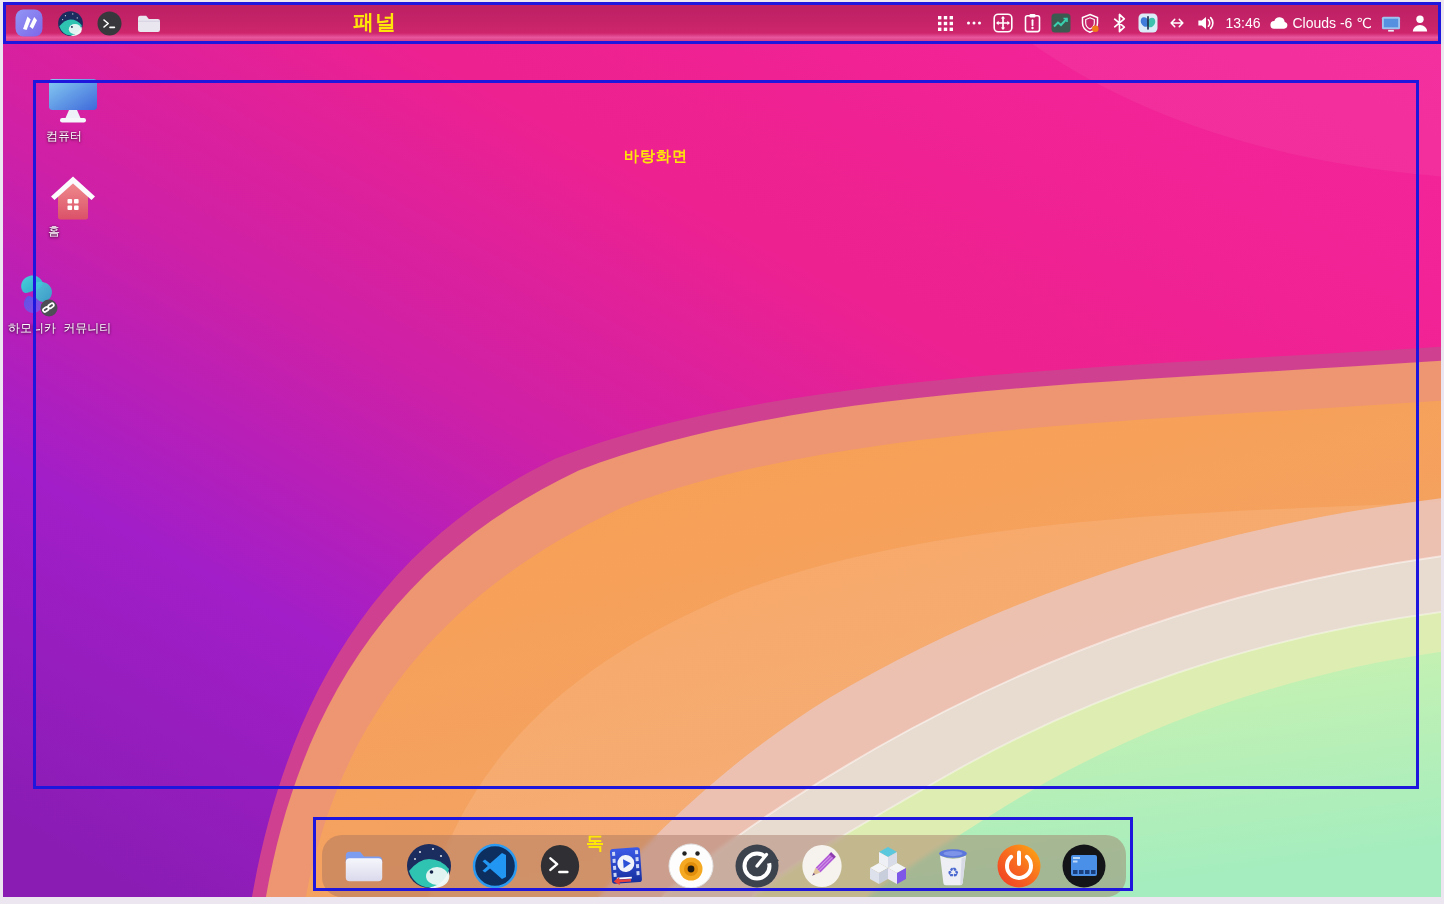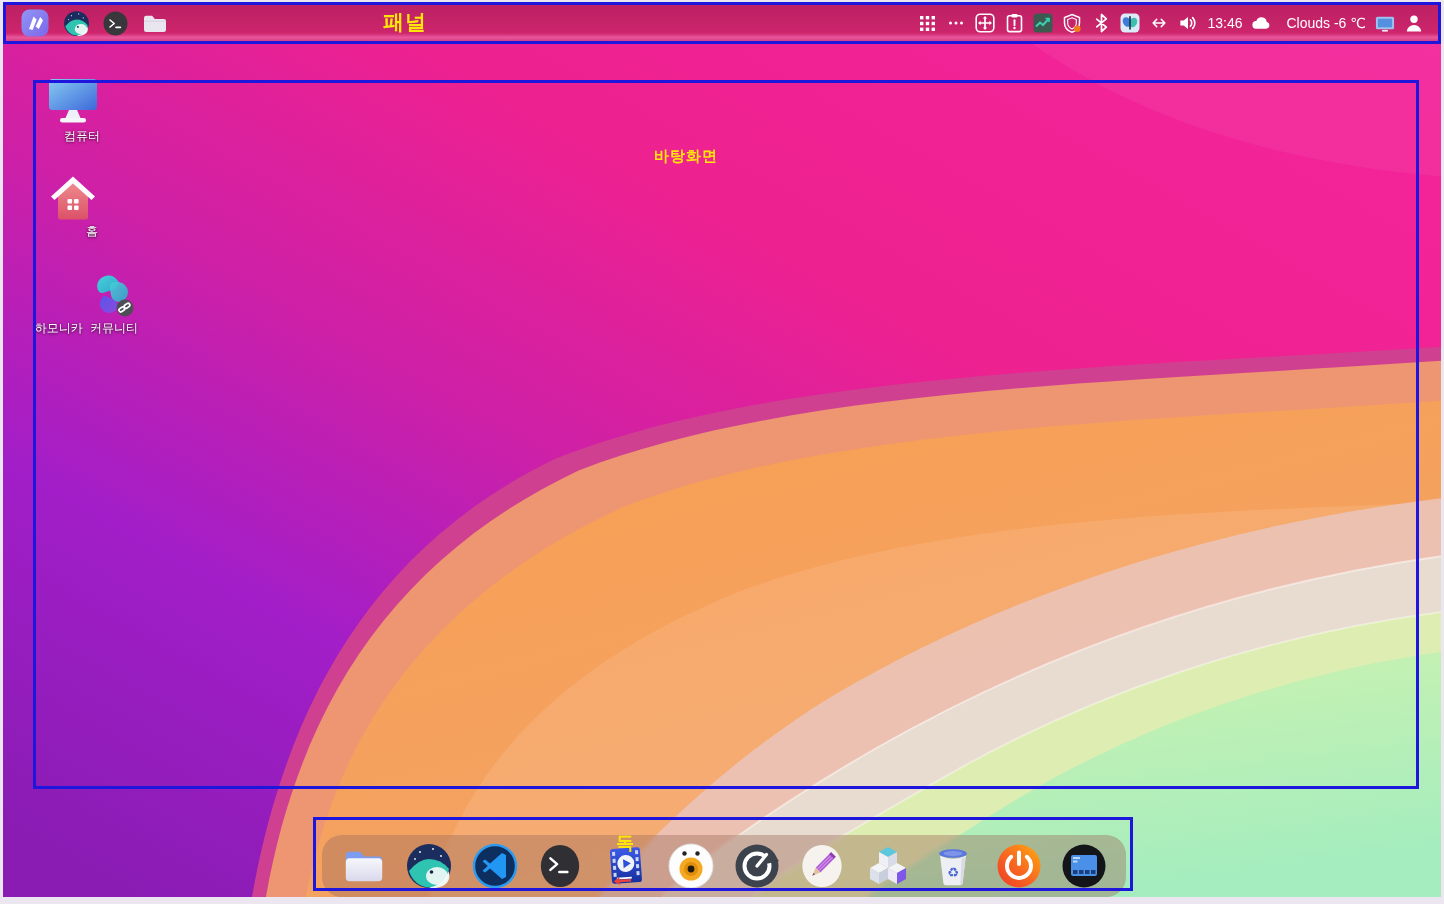--- a/index.html
+++ b/index.html
@@ -10,38 +10,38 @@
     -webkit-font-smoothing:antialiased;
   }
   
   .wallpaper{position:absolute;left:3px;top:2px;width:1438px;height:895px;z-index:0;}
   .wallpaper svg{display:block;width:100%;height:100%;}
   
   .panel{
     position:absolute;left:3px;top:2px;width:1438px;height:42px;box-sizing:border-box;
     border:3px solid #1e16dc;z-index:30;
     background:linear-gradient(180deg,#bd2064 0%,#c52368 45%,#ce256d 78%,#e8569d 90%,#d93e84 100%);
-    display:flex;align-items:center;justify-content:space-between;padding:0 14px;
+    display:flex;align-items:center;justify-content:space-between;padding:0 8px;
   }
   .panel-left{display:flex;align-items:center;gap:13px;height:100%;}
   .panel-right{display:flex;align-items:center;gap:9px;height:100%;color:#fff;}
   .launcher{display:flex;align-items:center;justify-content:center;cursor:pointer;}
   .tray-icon{display:flex;align-items:center;justify-content:center;width:20px;height:20px;}
   .tray-text{font-size:14px;color:#fff;white-space:nowrap;}
-  .weather-wrap{display:flex;align-items:center;gap:15px;}
+  .weather-wrap{display:flex;align-items:center;gap:3px;}
   
   .abox{position:absolute;border:3px solid #1e16dc;box-sizing:border-box;pointer-events:none;background:transparent;}
   .abox-desktop{left:33px;top:80px;width:1386px;height:709px;z-index:20;}
   .abox-dock{left:313px;top:817px;width:820px;height:74px;z-index:40;}
-  .alabel{position:absolute;color:#ffe609;font-weight:bold;z-index:50;pointer-events:none;letter-spacing:1px;margin-left:30px;}
+  .alabel{position:absolute;color:#ffe609;font-weight:bold;z-index:50;pointer-events:none;letter-spacing:1px;}
   .alabel-panel{left:353px;top:8px;font-size:21px;}
   .alabel-desktop{left:624px;top:147px;font-size:15px;}
   .alabel-dock{left:586px;top:831px;font-size:18px;}
   
-  .dicon{position:absolute;display:flex;flex-direction:column;align-items:flex-end;gap:4px;z-index:10;cursor:pointer;}
+  .dicon{position:absolute;display:flex;flex-direction:column;align-items:flex-start;gap:4px;z-index:10;cursor:pointer;}
   .dicon-label{
     font-size:12px;color:#fff;text-align:center;line-height:1.15;
     text-shadow:0 1px 3px rgba(0,0,0,.65),0 0 2px rgba(0,0,0,.4);white-space:nowrap;
   }
   .dicon-computer{left:46px;top:78px;width:54px;}
   .dicon-home{left:48px;top:174px;width:50px;}
   .dicon-community{left:8px;top:268px;width:130px;font-family:Liberation Mono, monospace;}
   
   .dock{
     position:absolute;left:322px;top:835px;width:804px;height:62px;z-index:35;

